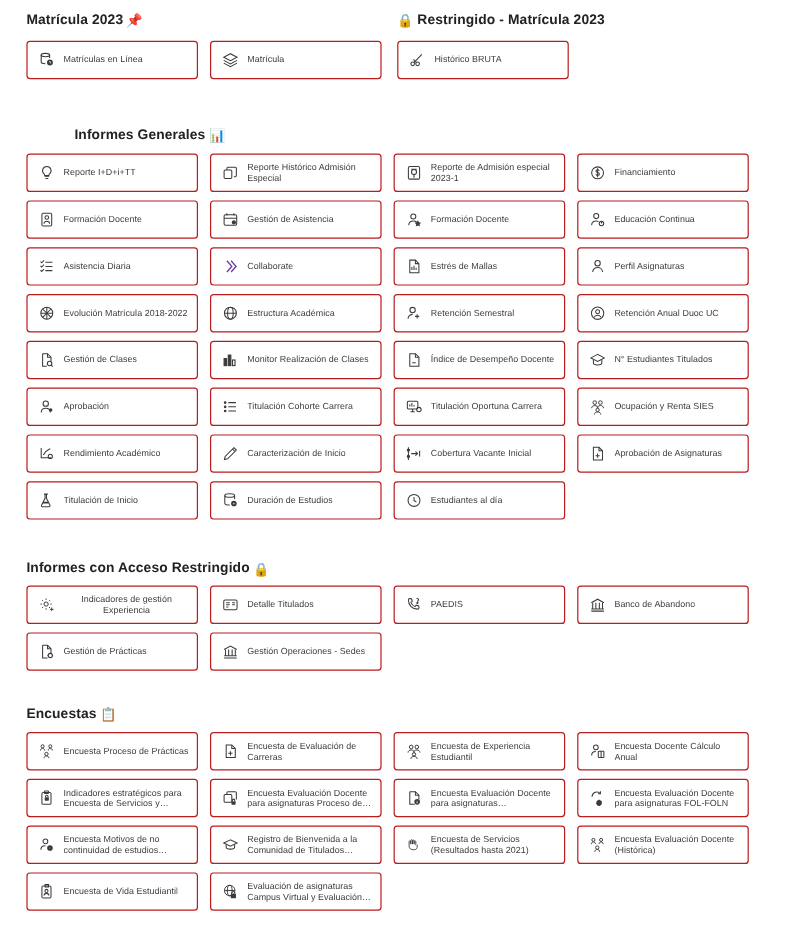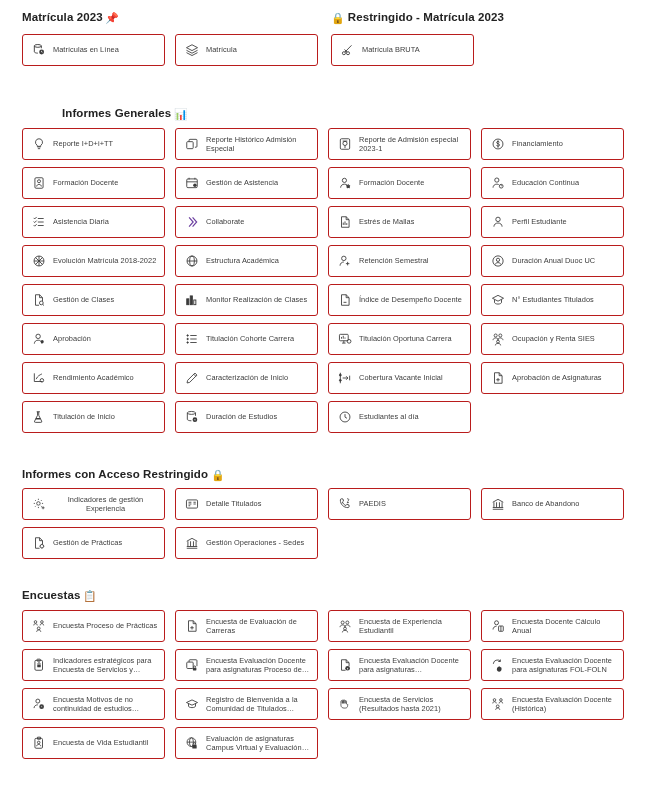--- a/index.html
+++ b/index.html
@@ -152,21 +152,21 @@
     <div class="row">
       <div class="card c0">
         <span class="ico">
           <svg viewBox="0 0 24 24" fill="none" stroke="currentColor" stroke-width="1.5">
               <circle cx="5" cy="17.5" r="2.6"></circle>
               <circle cx="12" cy="17.5" r="2.6"></circle>
               <path d="M6.8 15.6 18 4"></path>
               <path d="M10.2 15.6 6 11"></path>
             </svg>
         </span>
-        <span class="lbl">Matrícula BRUTA</span>
+        <span class="lbl">Histórico BRUTA</span>
       </div>
     </div>
   </div>
 
   <div class="section-head" id="sec-generales-head">
     <span>Informes Generales</span><span class="emoji">📊</span>
   </div>
   <div class="grid" id="grid-generales">
 
     <div class="row">
@@ -288,21 +288,21 @@
           </span>
         <span class="lbl">Estrés de Mallas</span>
       </div>
       <div class="card c3">
         <span class="ico">
             <svg viewBox="0 0 24 24" fill="none" stroke="currentColor" stroke-width="1.5">
               <circle cx="12" cy="7.5" r="3.8"></circle>
               <path d="M5 20c0-3.8 3.1-6.3 7-6.3s7 2.5 7 6.3"></path>
             </svg>
           </span>
-        <span class="lbl">Perfil Estudiante</span>
+        <span class="lbl">Perfil Asignaturas</span>
       </div>
     </div>
 
     <div class="row">
       <div class="card c0">
         <span class="ico">
             <svg viewBox="0 0 24 24" fill="none" stroke="currentColor" stroke-width="1.5">
               <circle cx="12" cy="12" r="8.5"></circle>
               <path d="M3.5 12h17"></path>
               <path d="M12 3.5v17"></path>
@@ -332,21 +332,21 @@
         <span class="lbl">Retención Semestral</span>
       </div>
       <div class="card c3">
         <span class="ico">
             <svg viewBox="0 0 24 24" fill="none" stroke="currentColor" stroke-width="1.5">
               <circle cx="12" cy="12" r="8.8"></circle>
               <circle cx="12" cy="10" r="2.8"></circle>
               <path d="M7 18c.7-2 2.6-3.2 5-3.2S16.3 16 17 18"></path>
             </svg>
           </span>
-        <span class="lbl">Duración Anual Duoc UC</span>
+        <span class="lbl">Retención Anual Duoc UC</span>
       </div>
     </div>
 
     <div class="row">
       <div class="card c0">
         <span class="ico">
             <svg viewBox="0 0 24 24" fill="none" stroke="currentColor" stroke-width="1.5">
               <path d="M6 3h7l5 5v6"></path>
               <path d="M6 3v18h6"></path>
               <path d="M13 3v5h5"></path>

